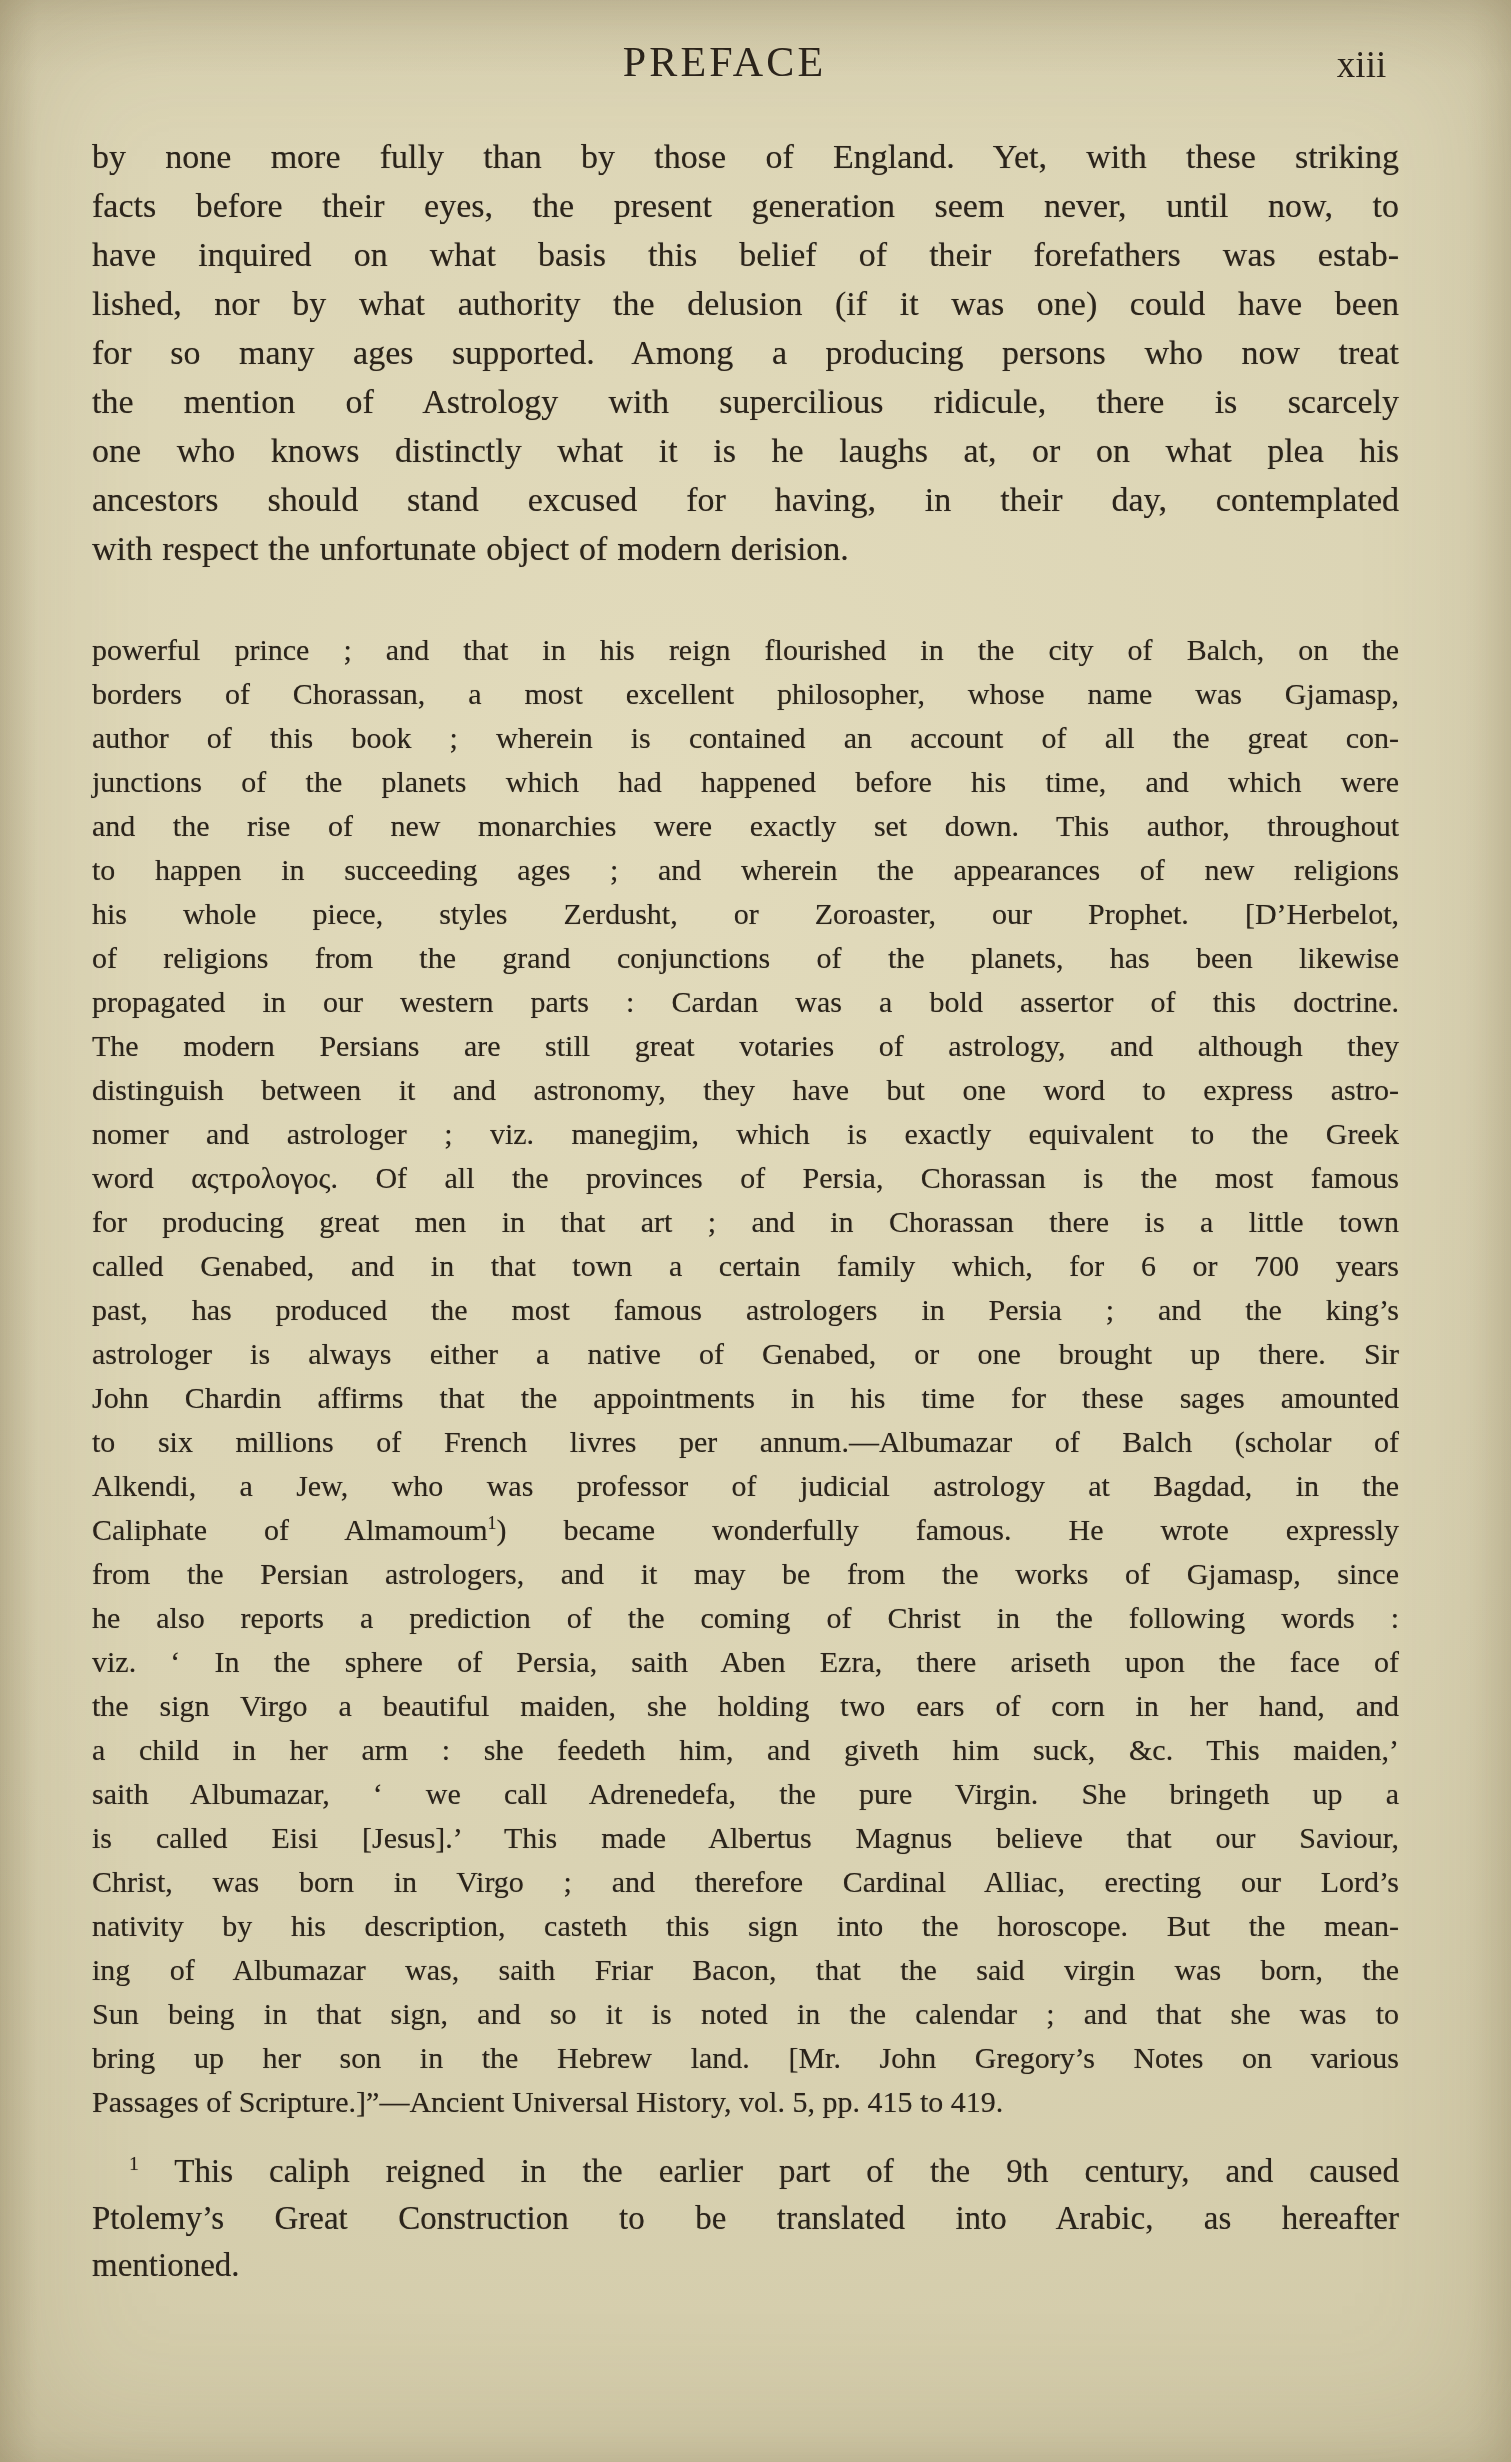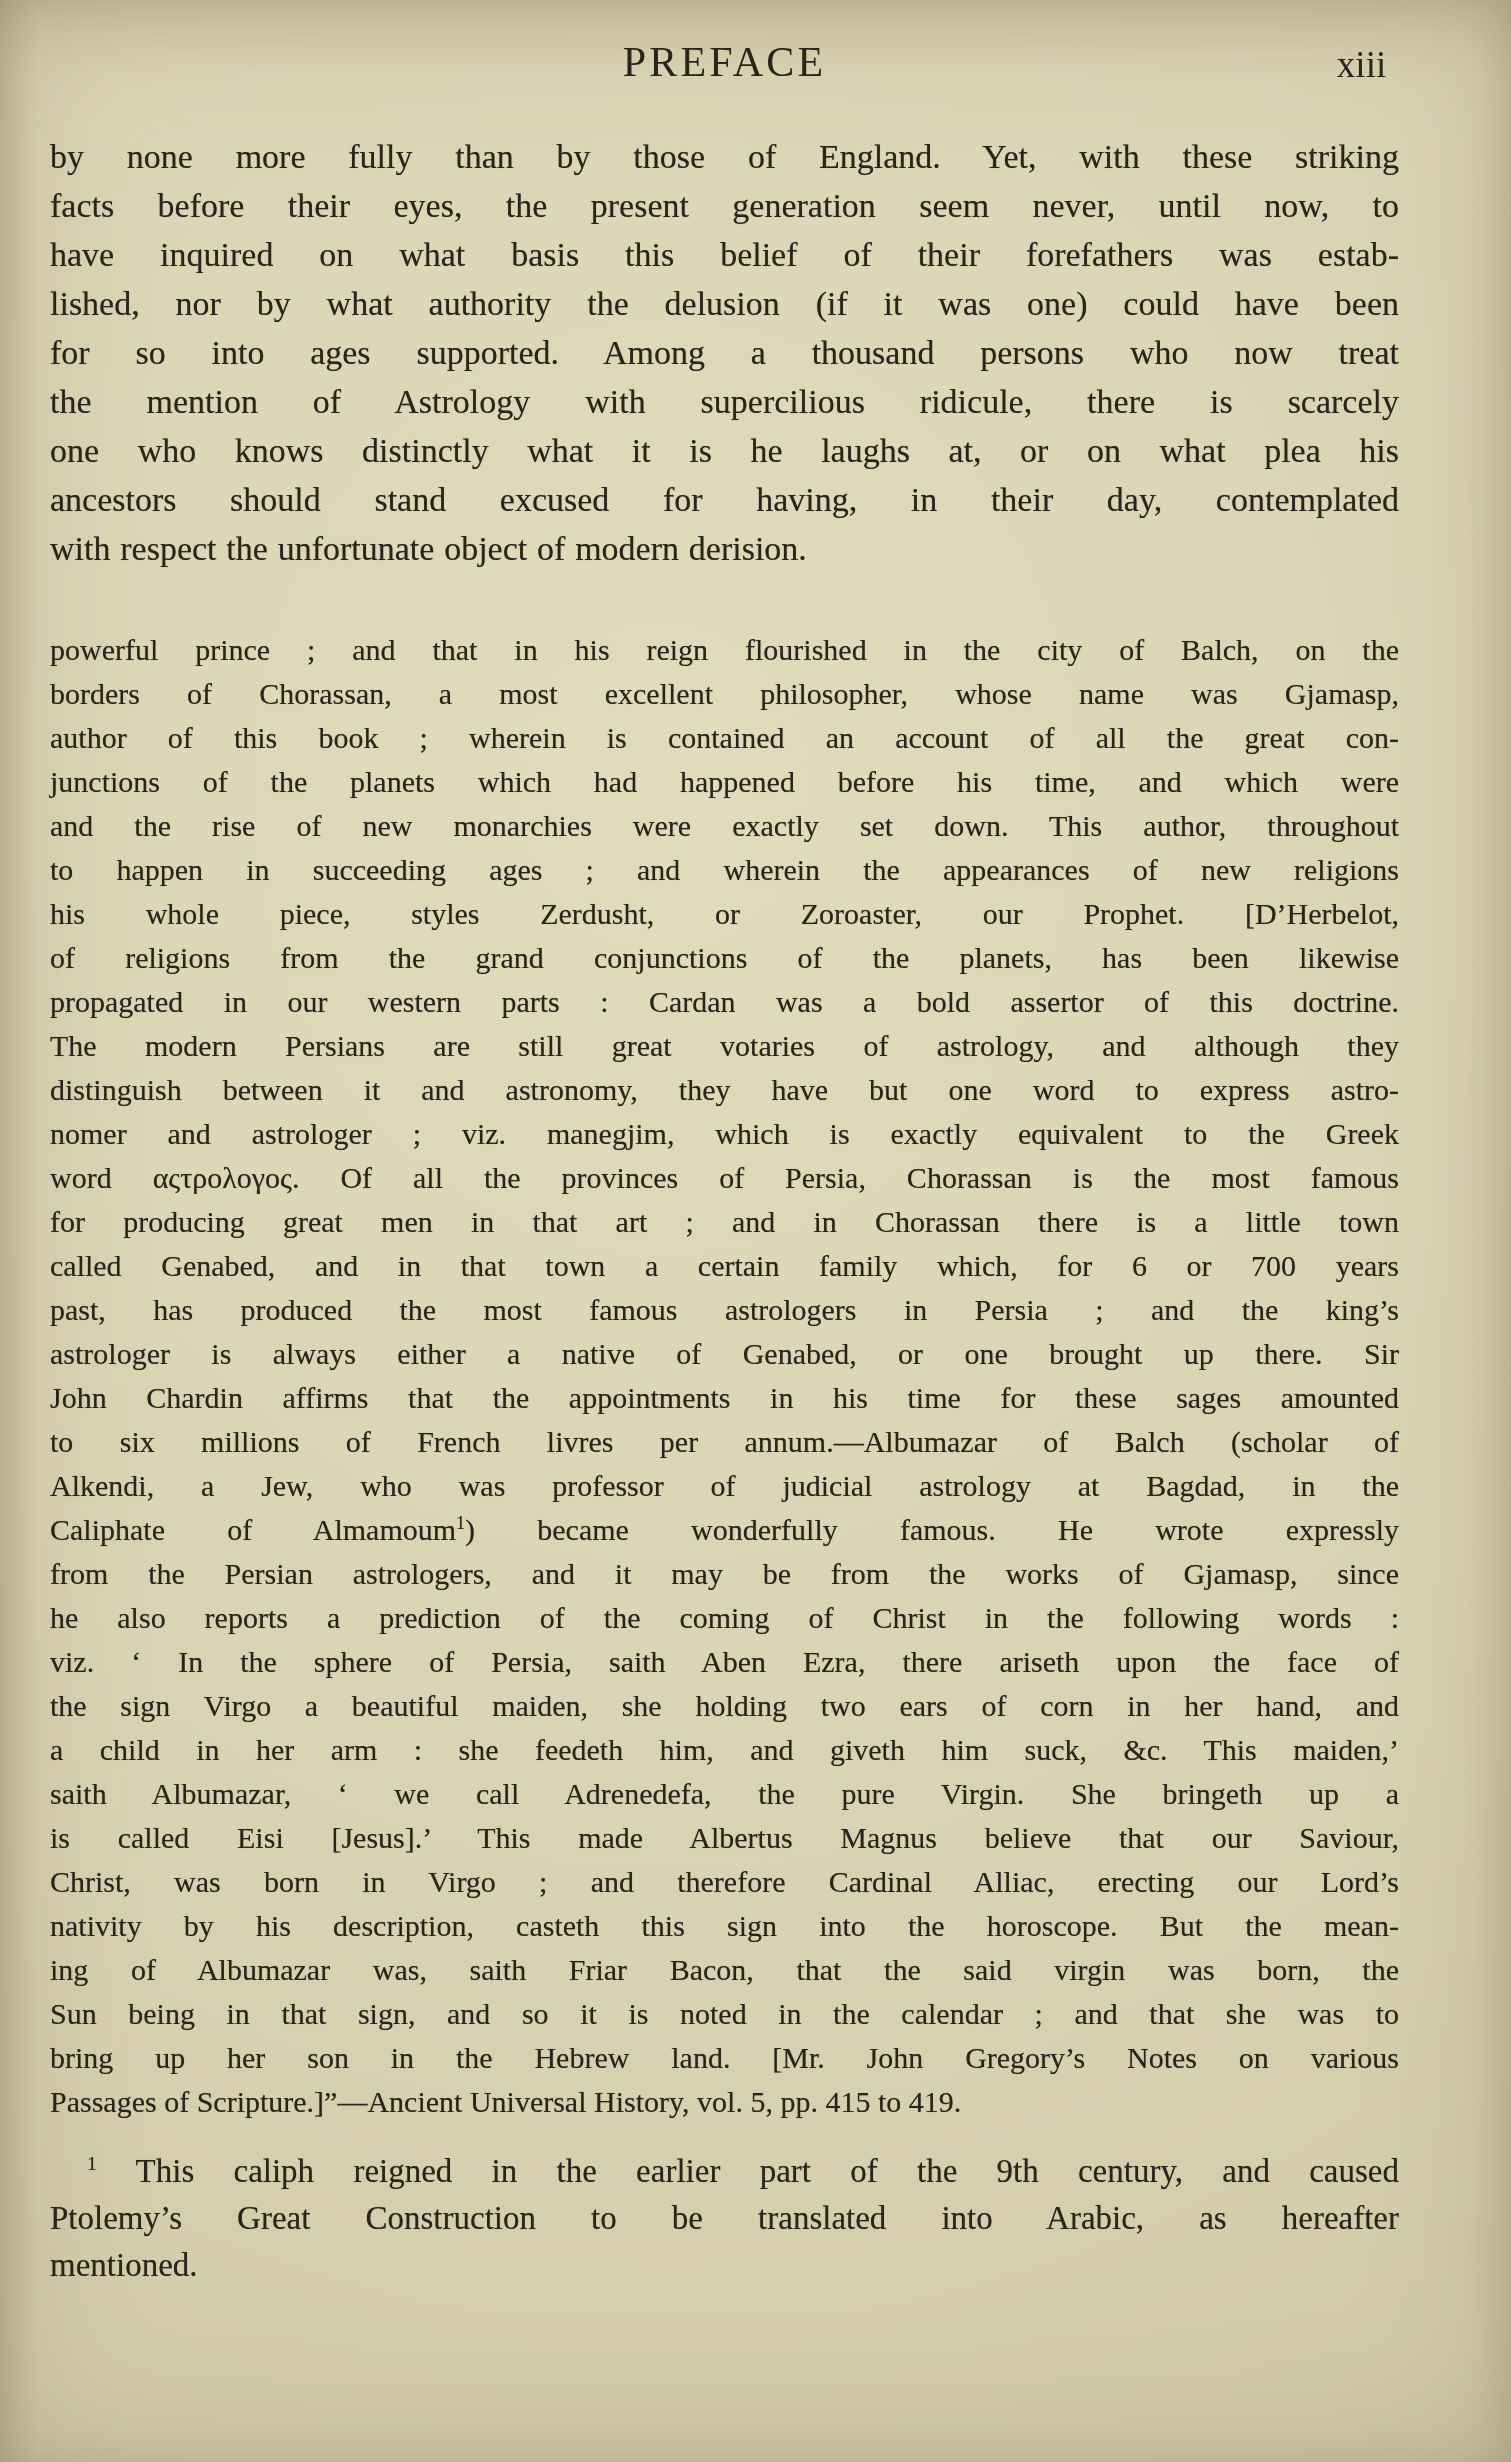--- a/index.html
+++ b/index.html
@@ -45,20 +45,21 @@
     right: 12.8px;
     bottom: 0;
     font-size: 37px;
   }
   .para { text-rendering: optimizeLegibility; }
   .tline {
     text-align: justify;
     text-align-last: justify;
     white-space: normal;
     text-shadow: 0 0 0.8px rgba(40, 32, 22, 0.45);
+    margin-left: 42px;
   }
   .tline.lastline { text-align-last: left; }
   .para-large {
     margin-top: 46px;
     font-size: 34px;
     line-height: 49px;
     word-spacing: 1.3px;
   }
   .para-quote {
     margin-top: 55px;
@@ -87,21 +88,21 @@
     <header class="page-header">
       <span class="running-title">PREFACE</span>
       <span class="folio">xiii</span>
     </header>
 
     <section class="para para-large">
         <div class="tline"><span>by none more fully than by those of England.  Yet, with these striking</span></div>
         <div class="tline"><span>facts before their eyes, the present generation seem never, until now, to</span></div>
         <div class="tline"><span>have inquired on what basis this belief of their forefathers was estab-</span></div>
         <div class="tline"><span>lished, nor by what authority the delusion (if it was one) could have been</span></div>
-        <div class="tline"><span>for so into ages supported.  Among a thousand persons who now treat</span></div>
+        <div class="tline"><span>for so many ages supported.  Among a producing persons who now treat</span></div>
         <div class="tline"><span>the mention of Astrology with supercilious ridicule, there is scarcely</span></div>
         <div class="tline"><span>one who knows distinctly what it is he laughs at, or on what plea his</span></div>
         <div class="tline"><span>ancestors should stand excused for having, in their day, contemplated</span></div>
         <div class="tline lastline"><span>with respect the unfortunate object of modern derision.</span></div>
       </section>
 
     <section class="para para-quote">
         <div class="tline"><span>powerful prince ;  and that in his reign flourished in the city of Balch, on the</span></div>
         <div class="tline"><span>borders of Chorassan, a most excellent philosopher, whose name was Gjamasp,</span></div>
         <div class="tline"><span>author of this book ;  wherein is contained an account of all the great con-</span></div>

